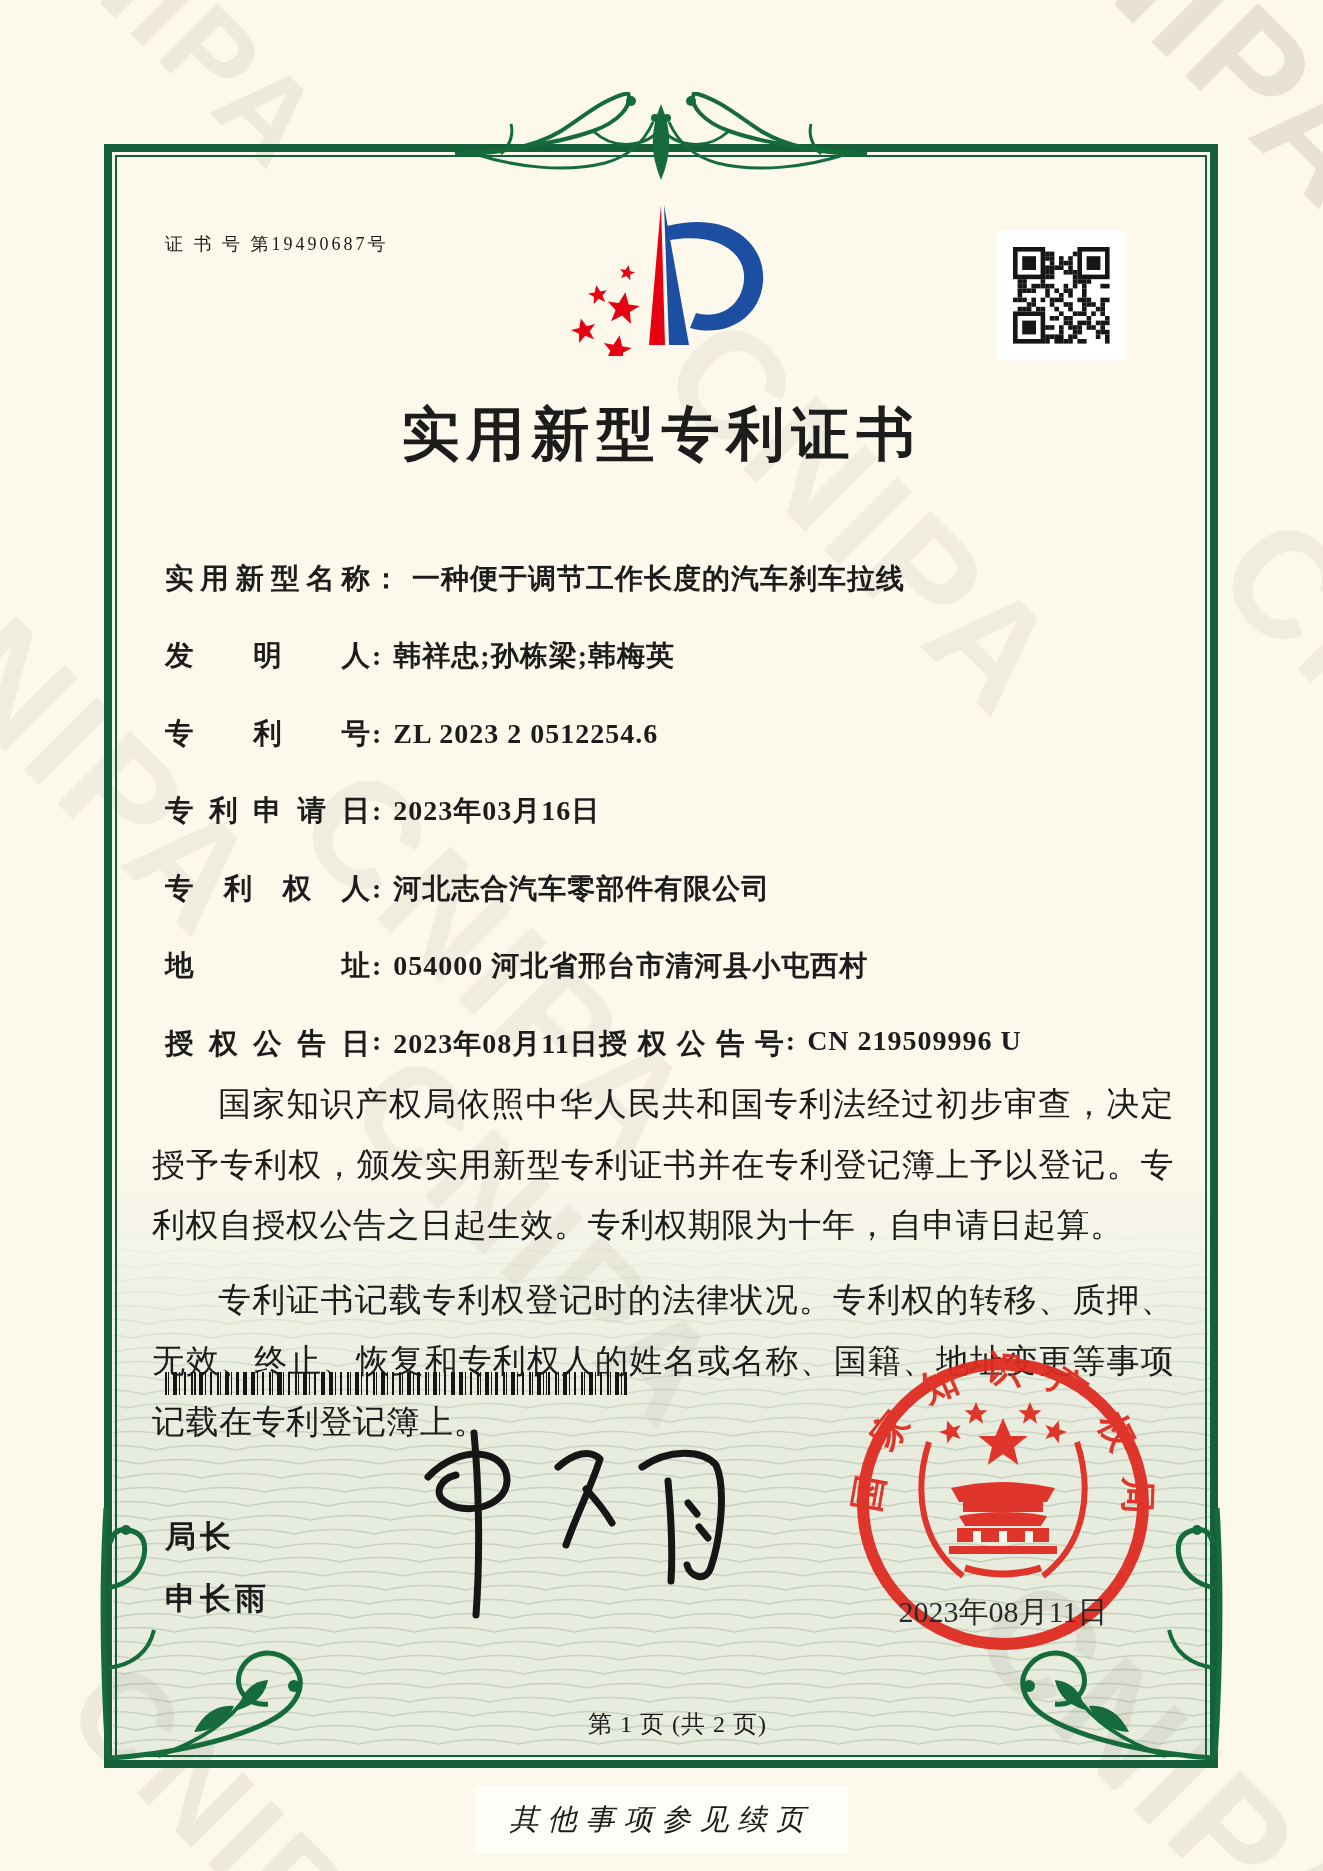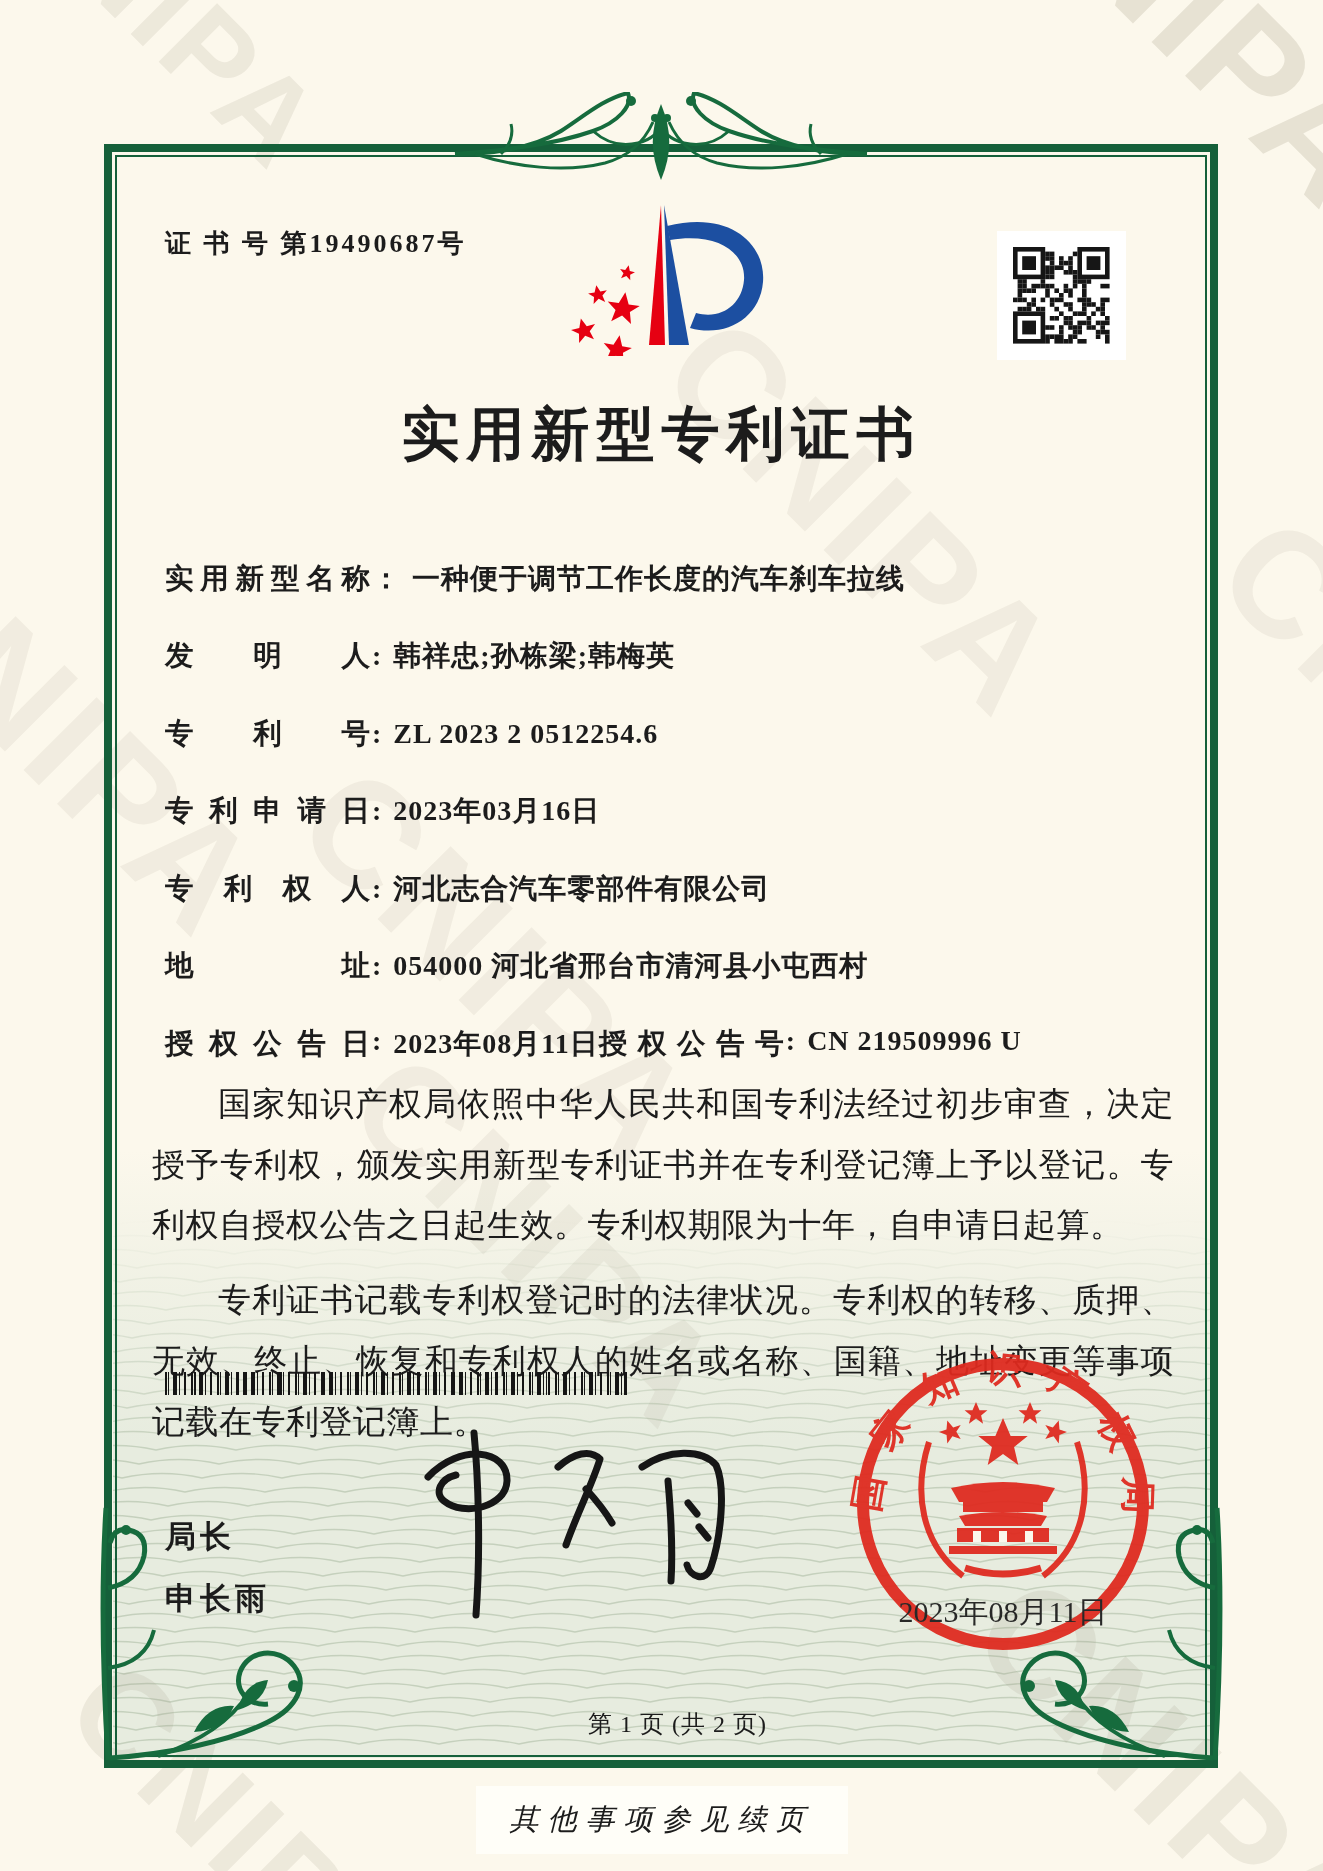--- a/index.html
+++ b/index.html
@@ -16,21 +16,21 @@
          border:8px solid #15603a;z-index:3;}
   .frame-inner{position:absolute;left:3px;top:3px;right:3px;bottom:3px;border:2px solid #15603a;}
   
   .wave-bg{position:absolute;left:113px;top:1150px;width:1097px;height:608px;z-index:1;
            background:linear-gradient(180deg,rgba(231,236,223,0) 0%,rgba(231,236,223,0.55) 22%,#e7ecdf 48%,#e7ecdf 100%);}
   .wave-svg{position:absolute;left:113px;top:1150px;z-index:1;}
   
   .orn{position:absolute;z-index:4;}
   .orn-right{transform:scaleX(-1);}
   
-  .certno{position:absolute;left:165px;top:226px;font-size:26px;letter-spacing:3px;z-index:5;font-weight:bold;}
+  .certno{position:absolute;left:165px;top:232px;font-size:18px;letter-spacing:3px;z-index:5;}
   .logo{position:absolute;left:552px;top:196px;z-index:5;}
   .qr{position:absolute;left:997px;top:231px;width:129px;height:129px;background:#ffffff;z-index:5;}
   .title{position:absolute;left:0;top:396px;width:100%;text-align:center;font-size:58px;font-weight:bold;
          letter-spacing:7px;z-index:5;}
   .fields{position:absolute;left:165px;top:540px;width:1010px;z-index:5;font-weight:bold;}
   .frow{height:77.5px;display:flex;align-items:center;}
   .pair{display:flex;}
   .flabel{display:inline-block;width:205px;font-size:28.5px;text-align:justify;text-align-last:justify;}
   .fcolon{font-size:28px;margin-left:2px;}
   .fvalue{font-size:28px;margin-left:12px;letter-spacing:1px;white-space:nowrap;}

